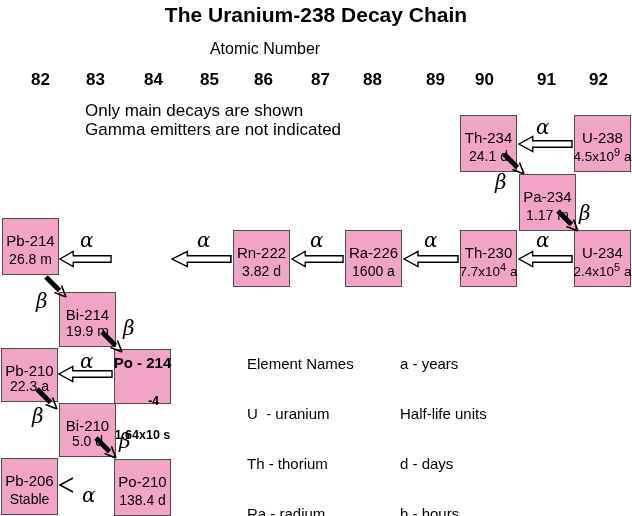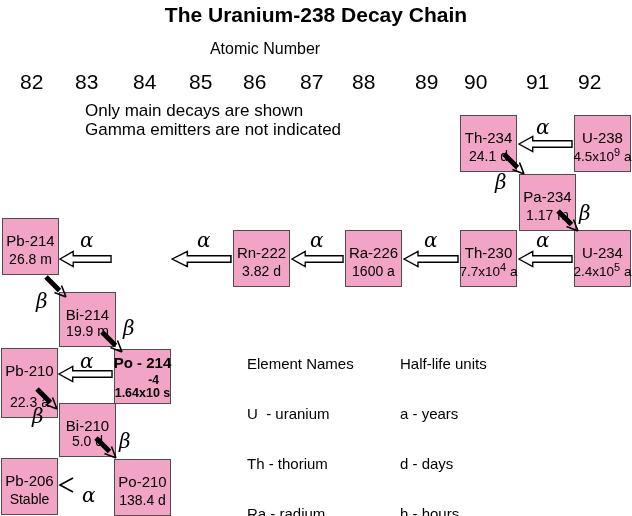--- a/index.html
+++ b/index.html
@@ -3,33 +3,33 @@
 <meta charset="utf-8">
 <style>
   html,body{margin:0;padding:0;background:#fff;}
   .stage{
     position:relative;width:632px;height:516px;background:#fff;
     font-family:"Liberation Sans",sans-serif;color:#000;overflow:hidden;
   }
   .title{position:absolute;left:0;top:3px;width:632px;text-align:center;
     font-size:21px;font-weight:bold;}
   .axis-label{position:absolute;left:160px;top:40px;width:210px;text-align:center;font-size:16px;}
-  .axis-num{position:absolute;top:70px;width:30px;text-align:left;font-size:21px;}
+  .axis-num{position:absolute;top:70px;width:30px;text-align:right;font-size:17px;font-weight:bold;}
   .note{position:absolute;left:85px;font-size:17px;line-height:19px;}
   .box{
     position:absolute;width:57px;height:57px;background:var(--box-fill,#f2a4c7);
     border:1px solid var(--box-border,#4d4d4d);box-sizing:border-box;
     display:flex;flex-direction:column;align-items:center;justify-content:space-between;
     padding:14px 0 7px 0;text-align:center;
   }
   .nname{font-size:15px;line-height:15px;white-space:nowrap;}
   .nhl{font-size:14px;line-height:15px;white-space:nowrap;}
   .nhl-exp{font-size:13.5px;}
   sup{font-size:11px;line-height:0;}
-  .box-po214{justify-content:flex-start;padding-top:5px;}
+  .box-po214{justify-content:flex-start;padding-top:5px;gap:21px;}
   .bold{font-weight:bold;}
   .exp-line{font-size:12px;line-height:10px;font-weight:bold;width:100%;
     text-align:right;padding-right:11px;box-sizing:border-box;margin-top:5px;}
   .hl-small{font-size:12.5px;margin-top:1px;}
   .alpha-arrow{position:absolute;height:20px;}
   .alpha-arrow svg{display:block;width:100%;height:100%;}
   .beta-arrow{position:absolute;width:26px;height:26px;}
   .beta-arrow svg{display:block;width:100%;height:100%;}
   .sym{position:absolute;font-family:"DejaVu Serif",serif;font-style:italic;
     font-size:20px;line-height:20px;}
@@ -97,21 +97,21 @@
   <div class="box" style="left:574px;top:230px">
     <div class="nname">U-234</div>
     <div class="nhl nhl-exp"><span>2.4x10</span><sup>5</sup><span> a</span></div>
   </div>
 
   <div class="box" style="left:59px;top:292px;height:55px">
     <div class="nname">Bi-214</div>
     <div class="nhl"><span>19.9 m</span></div>
   </div>
 
-  <div class="box" style="left:1px;top:348px;height:70px">
+  <div class="box" style="left:1px;top:348px;height:54px">
     <div class="nname">Pb-210</div>
     <div class="nhl"><span>22.3 a</span></div>
   </div>
 
   <div class="box box-po214" style="left:114px;top:349px;height:55px">
     <div class="nname bold">Po - 214</div>
     <div class="exp-line">-4</div>
     <div class="nhl bold hl-small"><span>1.64x10</span><span> s</span></div>
   </div>
 
@@ -230,21 +230,21 @@
     <div>Th - thorium</div>
     <div>Ra - radium</div>
     
     
     
     
     
   </div>
 
   <div class="legend" style="left:400px;top:323px">
+    <div>a - years</div>
     <div>Half-life units</div>
-    <div>a - years</div>
     <div>d - days</div>
     <div>h - hours</div>
     
     
   </div>
 
 </div>
 
 </body></html>

